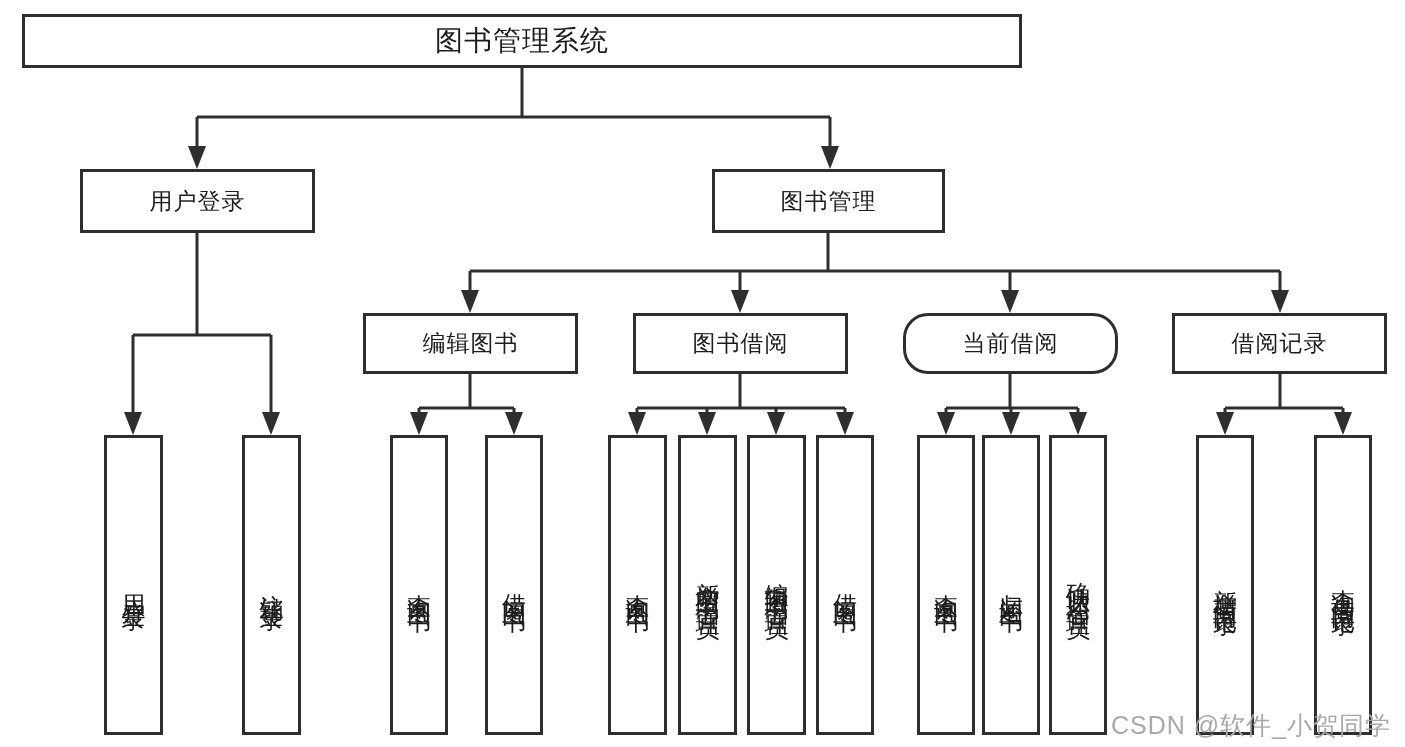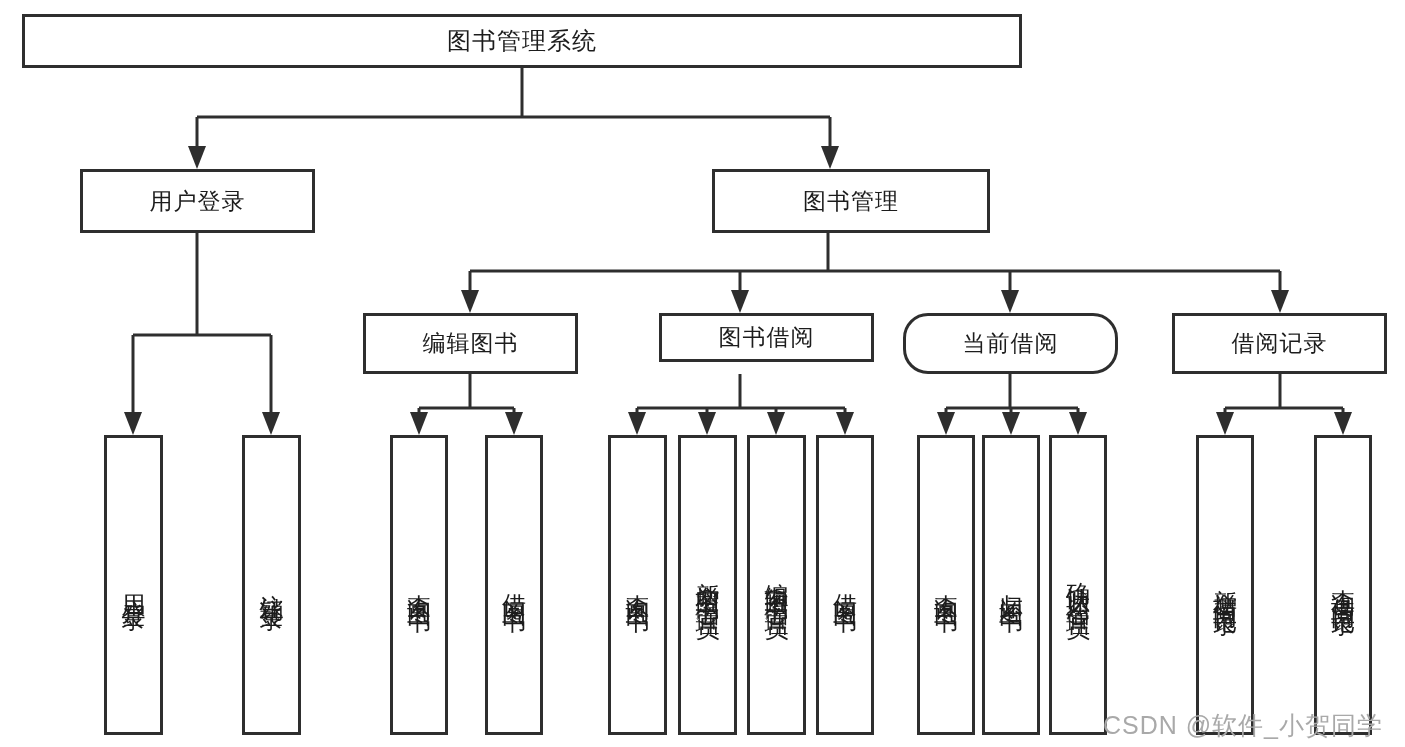--- a/index.html
+++ b/index.html
@@ -30,32 +30,32 @@
     align-items: center;
     justify-content: center;
     color: #1c1c1c;
   }
   .node.h span {
     font-size: 23px;
     letter-spacing: 1px;
     white-space: nowrap;
   }
   .node.root span {
-    font-size: 24px;
+    font-size: 28px;
   }
   .node.v span {
     writing-mode: vertical-rl;
     text-orientation: mixed;
     font-size: 24px;
     letter-spacing: 5px;
     line-height: 1;
   }
   #watermark {
     position: absolute;
-    right: 22px;
+    right: 14px;
     bottom: 5px;
     font-size: 25px;
     color: #a9a9a9;
     letter-spacing: 1px;
     white-space: nowrap;
     pointer-events: none;
     margin-top: 8px;
   }
 </style>
 </head>
@@ -116,27 +116,27 @@
       <line x1="1343" y1="408" x2="1343" y2="416" stroke="#2e2e2e" stroke-width="3"></line>
       <polygon points="1334,412 1352,412 1343,435" fill="#2e2e2e"></polygon>
     </svg>
   <div id="nodes-layer">
       <div class="node h root" style="left: 22px; top: 14px; width: 1000px; height: 54px;">
         <span>图书管理系统</span>
       </div>
       <div class="node h" style="left: 80px; top: 169px; width: 235px; height: 64px;">
         <span>用户登录</span>
       </div>
-      <div class="node h" style="left: 712px; top: 169px; width: 278px; height: 64px;">
+      <div class="node h" style="left: 712px; top: 169px; width: 233px; height: 64px;">
         <span>图书管理</span>
       </div>
       <div class="node h" style="left: 363px; top: 313px; width: 215px; height: 61px;">
         <span>编辑图书</span>
       </div>
-      <div class="node h" style="left: 659px; top: 313px; width: 215px; height: 49px; align-items: center;">
+      <div class="node h" style="left: 633px; top: 313px; width: 215px; height: 61px; align-items: center;">
         <span>图书借阅</span>
       </div>
       <div class="node h" style="left: 903px; top: 313px; width: 215px; height: 61px; border-radius: 25px;">
         <span>当前借阅</span>
       </div>
       <div class="node h" style="left: 1172px; top: 313px; width: 215px; height: 61px;">
         <span>借阅记录</span>
       </div>
       <div class="node v" style="left: 104px; top: 435px; width: 59px; height: 300px;">
         <span>用户登录</span>

